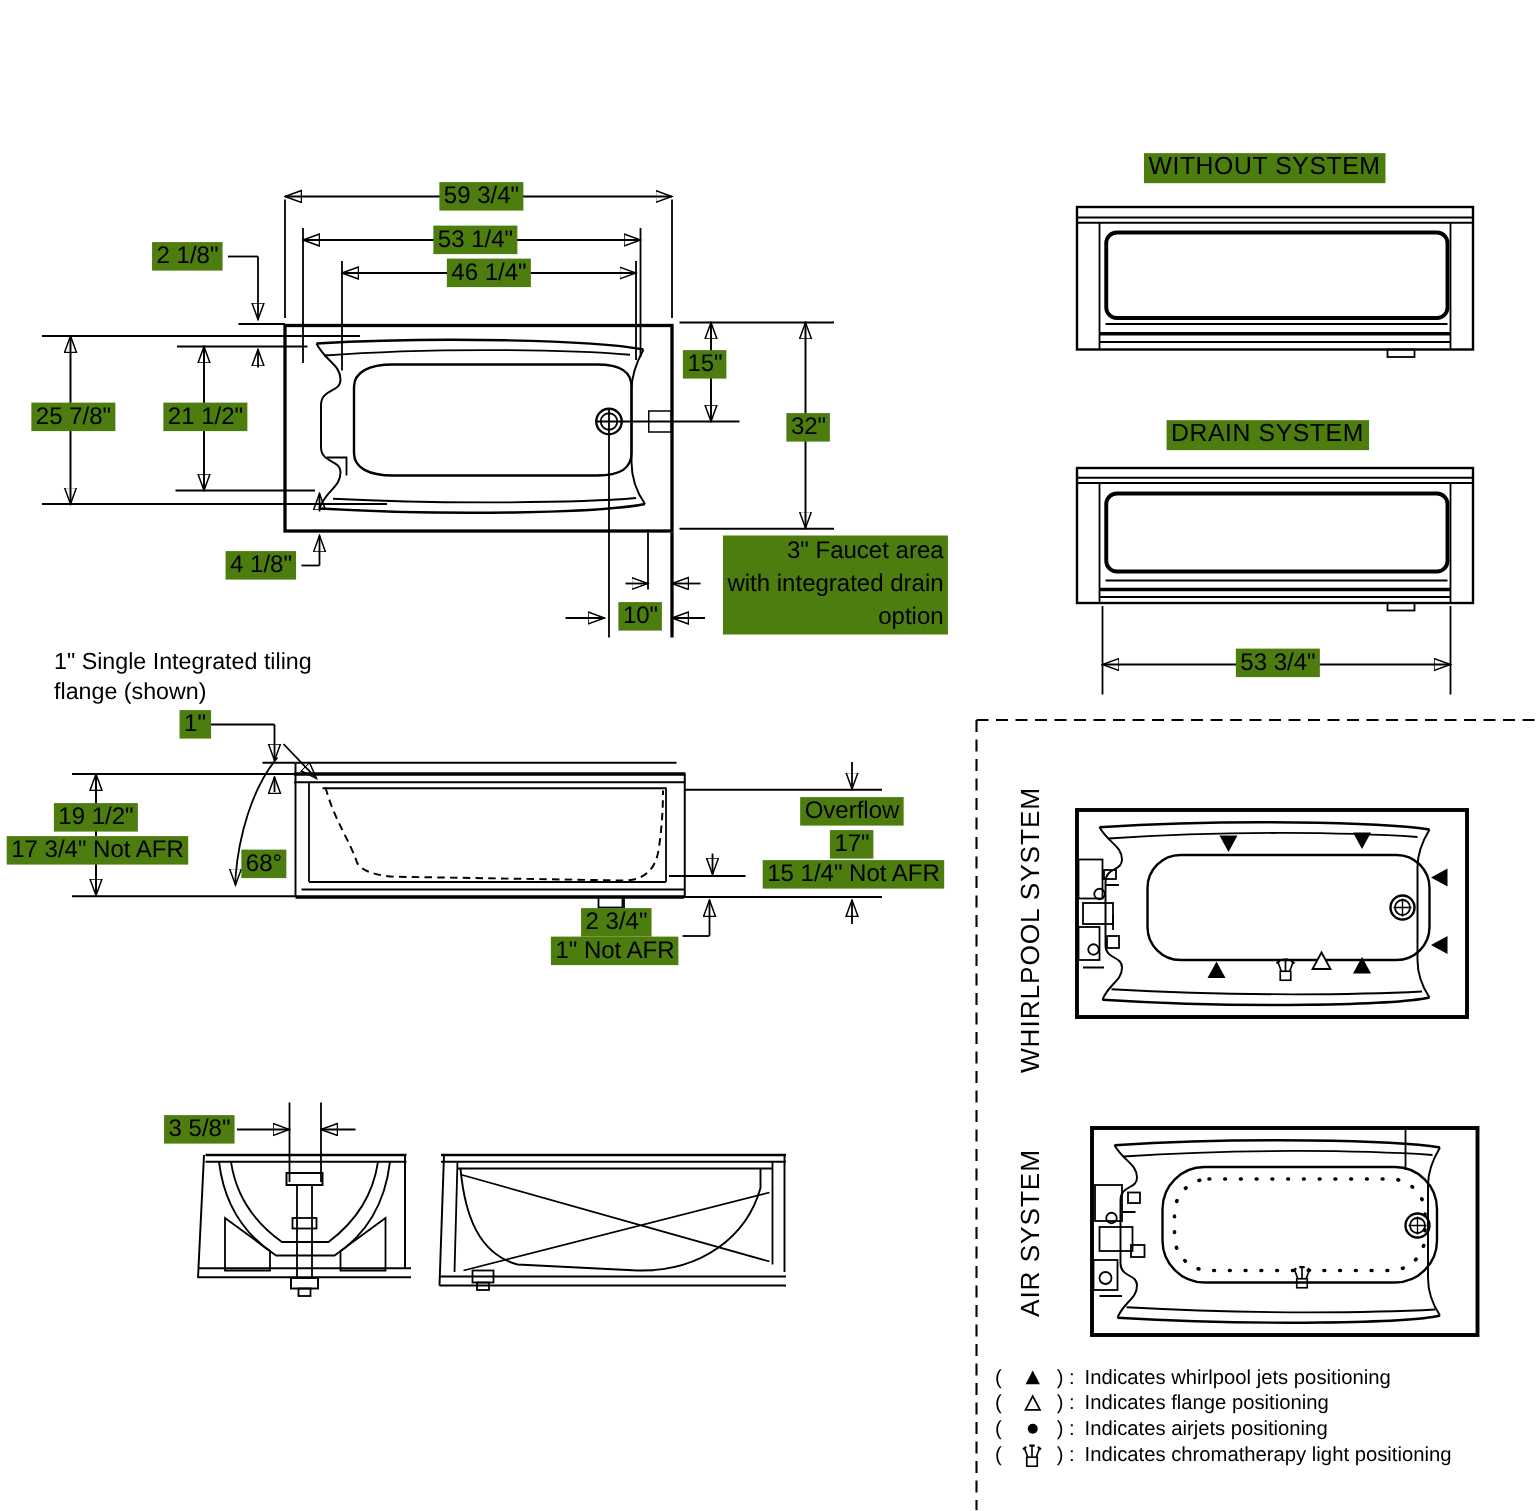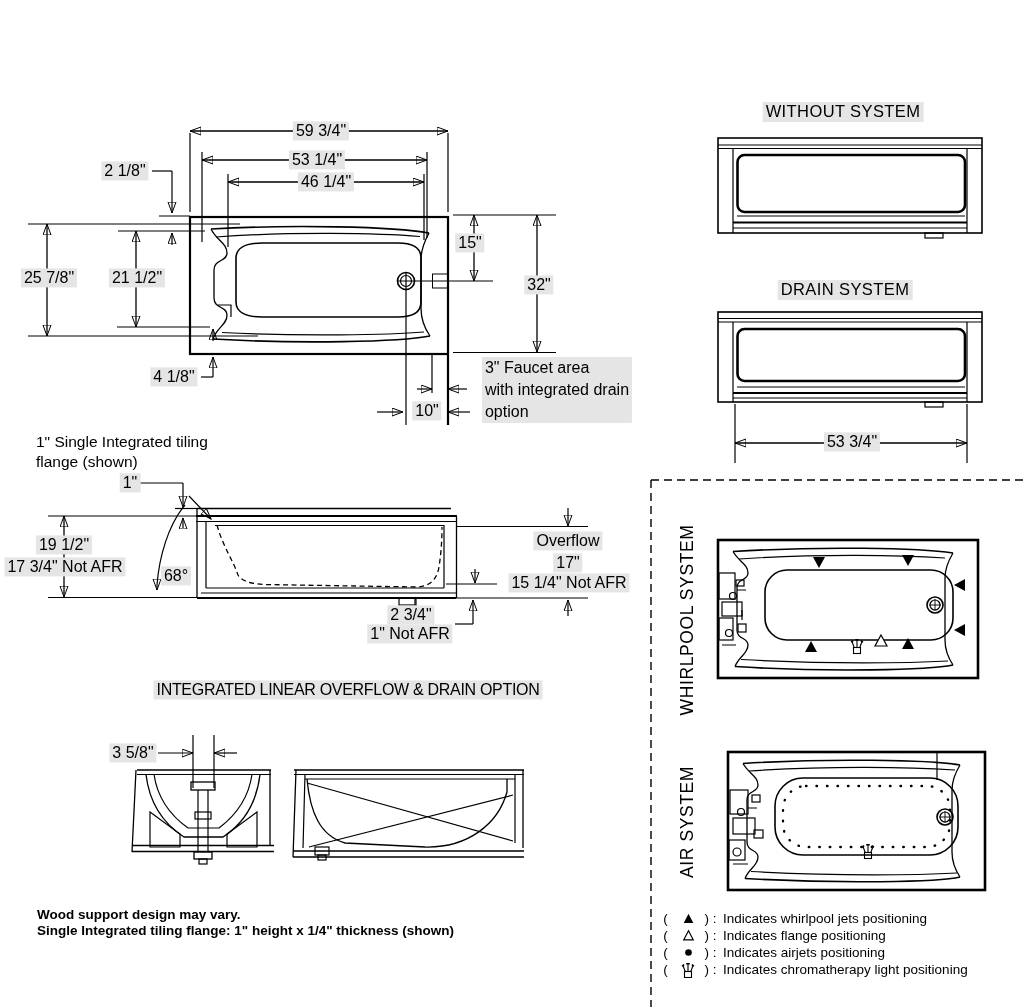--- a/index.html
+++ b/index.html
@@ -10,22 +10,22 @@
   #art .s1{stroke-width:1.2}
   #art .s13{stroke-width:1.3}
   #art .s15{stroke-width:1.6}
   #art .s2{stroke-width:2.2}
   #art .s3{stroke-width:2.6}
   #art .f{fill:#000;stroke:none}
   #art .fw{fill:#fff;stroke:#000;stroke-width:1.2}
   #art .dash{stroke-dasharray:5 3.5}
   #art .bdash{stroke-dasharray:8 5;stroke-width:1.4}
   #art .dots{stroke-dasharray:0.5 10;stroke-linecap:round;stroke-width:2.4}
-  .lbl{position:absolute;font-size:16px;line-height:1.2;background:#e5e5e5;padding:0 3px;
-       white-space:pre-line;transform:translate(-50%,-50%);text-align:left;}
+  .lbl{position:absolute;font-size:16px;line-height:1.2;background:#4d7c0f;padding:0 3px;
+       white-space:pre-line;transform:translate(-50%,-50%);text-align:right;}
   .left{transform:none;text-align:left;padding:0;background:transparent;}
   .cap{font-size:16px;letter-spacing:-0.3px;}
   .title{font-size:16.5px;letter-spacing:0.4px;}
   .vlabel{position:absolute;font-size:17.5px;letter-spacing:0.6px;white-space:nowrap;
           transform:translate(-50%,-50%) rotate(-90deg);}
   .note{position:absolute;font-size:13.5px;font-weight:bold;line-height:15.5px;white-space:pre-line;}
   .lrow{position:absolute;left:659px;display:flex;align-items:center;font-size:13.5px;
         transform:translateY(-50%);white-space:nowrap;}
   .lp{width:13px;text-align:center;}
   .lslot{width:32px;display:flex;justify-content:center;align-items:center;}
@@ -258,26 +258,23 @@
 flange (shown)</div>
 <div class="lbl" style="left:130px;top:483px">1"</div>
 <div class="lbl" style="left:64px;top:545px">19 1/2"</div>
 <div class="lbl" style="left:65px;top:567px">17 3/4" Not AFR</div>
 <div class="lbl" style="left:176px;top:576px">68°</div>
 <div class="lbl" style="left:568px;top:541px">Overflow</div>
 <div class="lbl" style="left:568px;top:563px">17"</div>
 <div class="lbl" style="left:569px;top:583px">15 1/4" Not AFR</div>
 <div class="lbl" style="left:411px;top:615px">2 3/4"</div>
 <div class="lbl" style="left:410px;top:634px">1" Not AFR</div>
-<div class="lbl cap" style="left:348px;top:690px">INTEGRATED LINEAR OVERFLOW &amp; DRAIN OPTION</div>
 
 <div class="lbl" style="left:133px;top:753px">3 5/8"</div>
 
-<div class="note" style="left:37px;top:907px">Wood support design may vary.
-Single Integrated tiling flange: 1" height x 1/4" thickness (shown)</div>
 
 <div class="lbl title" style="left:843px;top:112px">WITHOUT SYSTEM</div>
 <div class="lbl title" style="left:845px;top:290px">DRAIN SYSTEM</div>
 <div class="lbl" style="left:852px;top:442px">53 3/4"</div>
 
 <div class="vlabel" style="left:687px;top:620px">WHIRLPOOL SYSTEM</div>
 <div class="vlabel" style="left:687px;top:822px">AIR SYSTEM</div>
 
 <div class="lrow" style="top:918px">
   <span class="lp">(</span>

